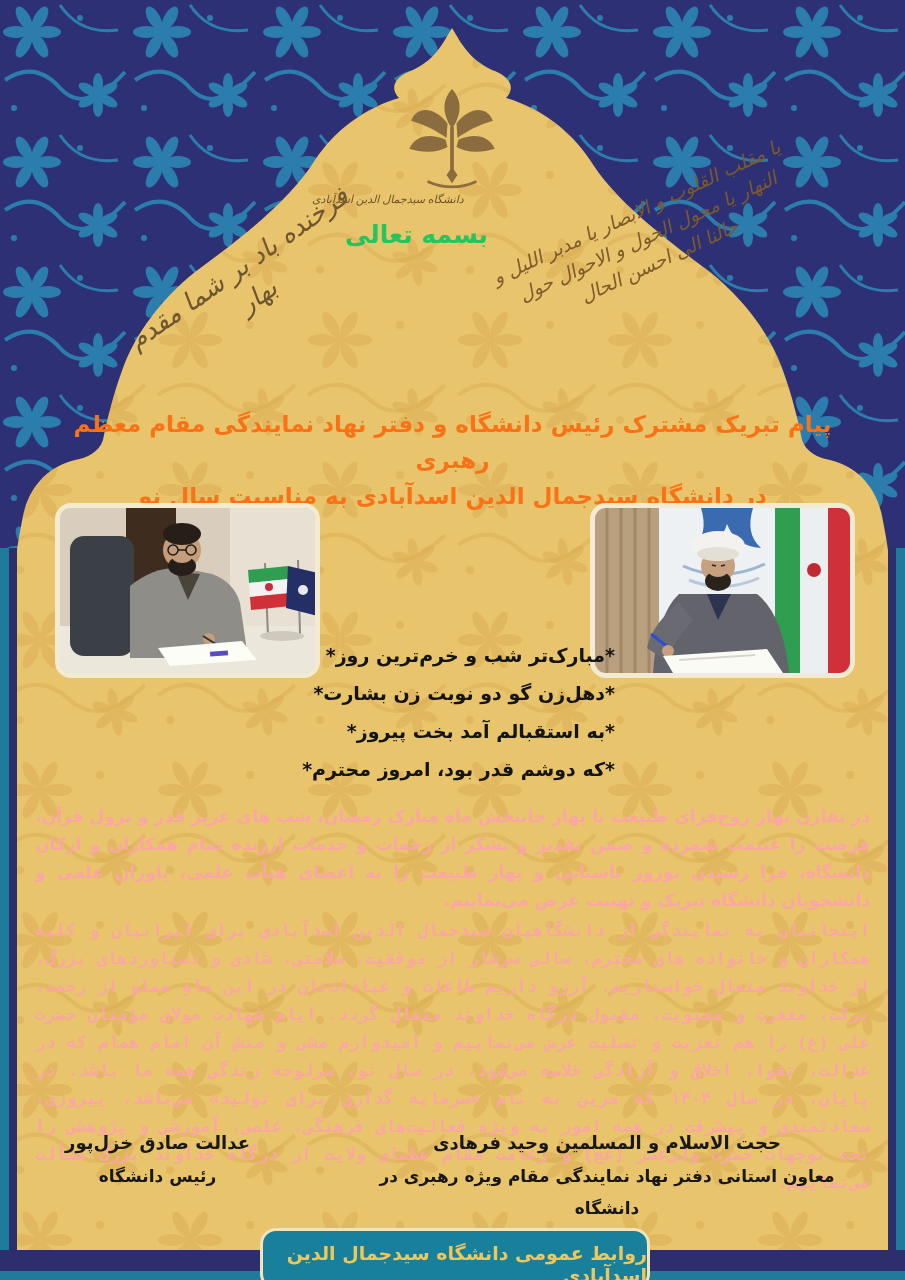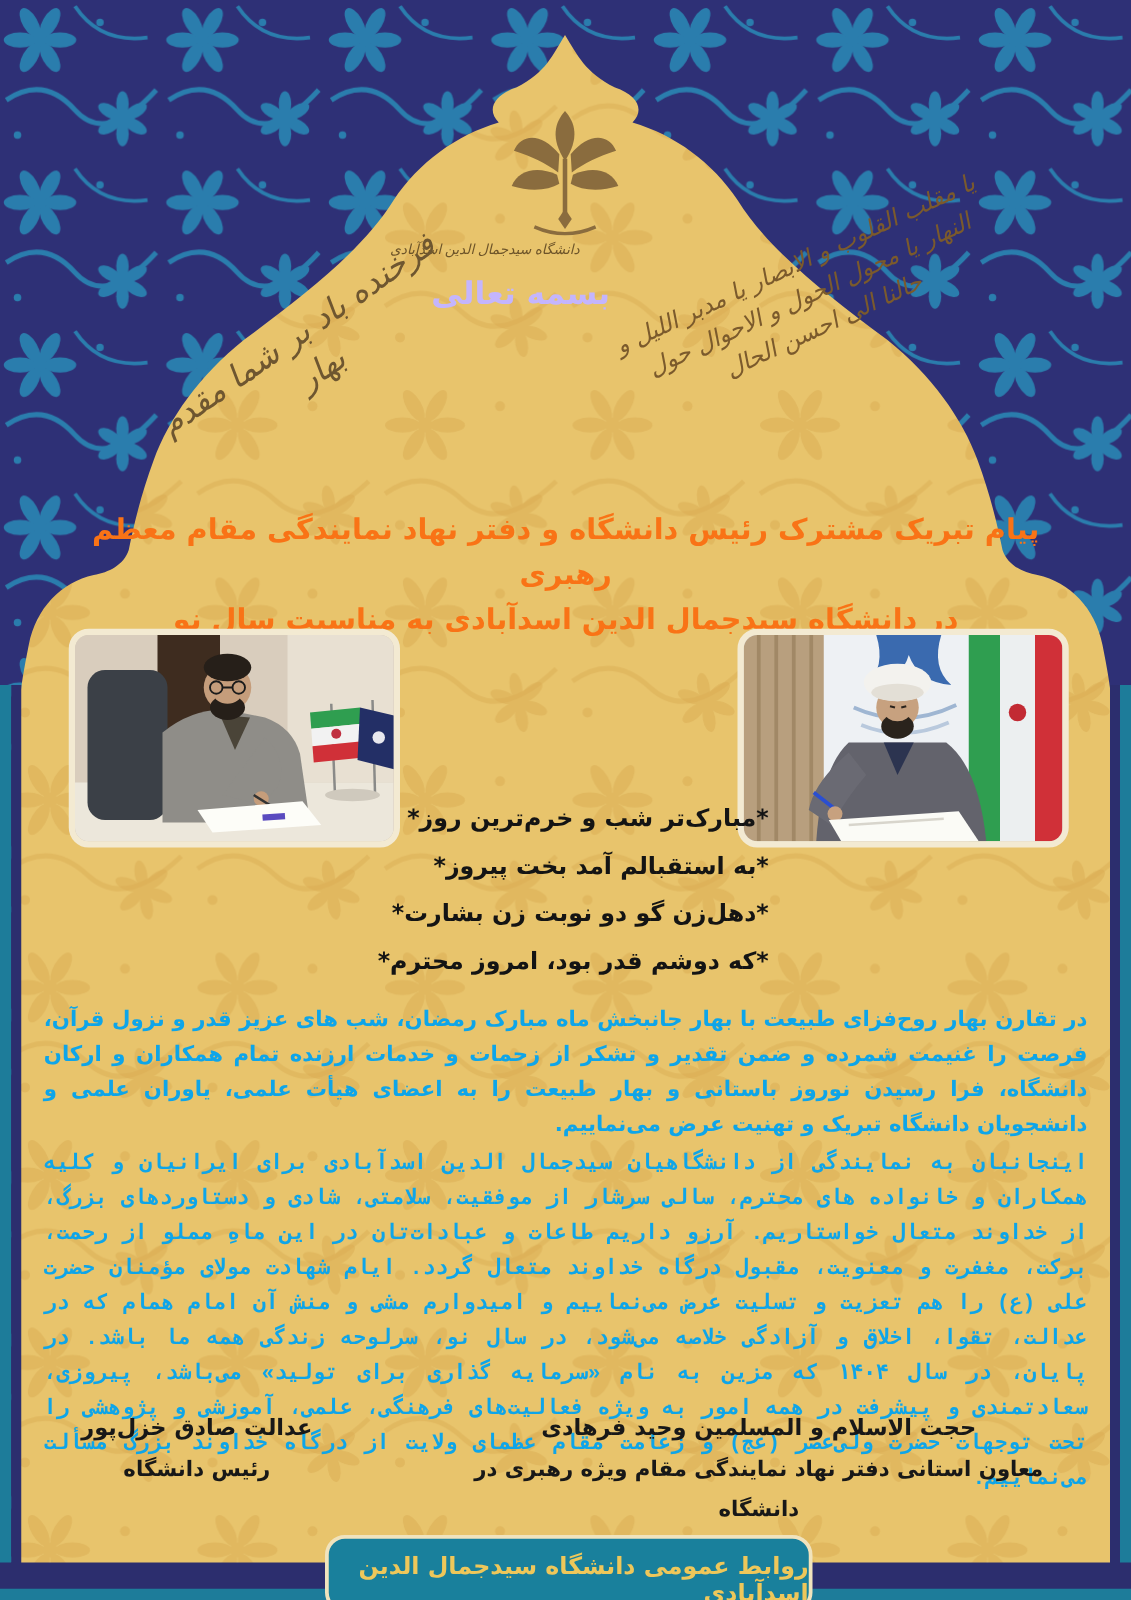--- a/index.html
+++ b/index.html
@@ -7,40 +7,40 @@
     position:relative;width:905px;height:1280px;overflow:hidden;
     font-family:"DejaVu Sans",sans-serif;margin:0 auto;background:#2e3076;
   }
   .bg{position:absolute;left:0;top:0;z-index:0;}
   .abs{position:absolute;z-index:2;}
   .rtl{direction:rtl;unicode-bidi:plaintext;}
   .logo-wrap{left:392px;top:78px;width:120px;height:118px;}
   .logo-caption{left:312px;top:193px;width:280px;text-align:left;
     font-size:11px;font-style:italic;color:#6d5429;font-family:Liberation Serif, serif;}
   .bismillah{left:0;top:220px;width:833px;text-align:center;
-    font-size:25px;font-weight:bold;color:#c4b5fd;}
+    font-size:25px;font-weight:bold;color:#22c55e;}
   .callig-right{left:488px;top:196px;width:320px;text-align:center;
     transform:rotate(-25deg);transform-origin:50% 50%;
     font-family:"DejaVu Serif",serif;font-style:italic;
     font-size:19px;line-height:27px;color:#7b5a2c;}
   .callig-left{left:108px;top:248px;width:280px;text-align:center;
     transform:rotate(-35deg);transform-origin:50% 50%;
     font-family:"DejaVu Serif",serif;font-style:italic;
     font-size:26px;line-height:34px;color:#6e5630;}
   .title{left:40px;top:406px;width:825px;text-align:center;
     font-size:23px;font-weight:bold;color:#f97316;line-height:36px;}
   .photo{top:503px;width:265px;height:175px;border-radius:16px;
     border:5px solid #f3ead2;overflow:hidden;box-sizing:border-box;background:#d9cdbd;}
   .photo svg{display:block;width:100%;height:100%;}
   .photo-left{left:55px;}
   .photo-right{left:590px;}
   .poem{left:290px;top:636px;width:325px;
     font-size:19px;font-weight:bold;color:#141414;line-height:38px;}
   .body-par{right:35px;left:35px;text-align:justify;
-    font-size:17px;font-weight:bold;color:#0ea5e9;line-height:28px;}
+    font-size:17px;font-weight:bold;color:#fca5a5;line-height:28px;}
   .par1{top:802px;}
   .par2{top:918px;font-family:Liberation Mono, monospace;}
   .sig{font-weight:bold;color:#181818;text-align:center;}
   .sig-right{right:38px;top:1126px;width:520px;}
   .sig-left{left:40px;top:1126px;width:235px;}
   .sig .name{font-size:18px;line-height:34px;}
   .sig .role{font-size:17px;line-height:32px;}
   .footer-banner{left:260px;top:1228px;width:390px;height:62px;
     background:#19809c;border:3px solid #f0e3bd;border-radius:16px;
     box-sizing:border-box;z-index:5;display:flex;align-items:flex-start;
@@ -219,22 +219,22 @@
       <line x1="126" y1="58" x2="130" y2="57" stroke="#2a231c" stroke-width="1.5"></line>
       <line x1="56" y1="126" x2="74" y2="140" stroke="#2b4fd0" stroke-width="3"></line>
       <circle cx="73" cy="143" r="6" fill="#c7a17f"></circle>
       <polygon points="68,148 172,141 188,165 78,165" fill="#fbfbf6"></polygon>
       <line x1="84" y1="152" x2="160" y2="147" stroke="#d8d5cc" stroke-width="2"></line>
     </svg>
   </div>
 
   <div class="abs rtl poem">
     <div>*مبارک‌تر شب و خرم‌ترین روز*</div>
+    <div>*دهل‌زن گو دو نوبت زن بشارت*</div>
     <div>*به استقبالم آمد بخت پیروز*</div>
-    <div>*دهل‌زن گو دو نوبت زن بشارت*</div>
     <div>*که دوشم قدر بود، امروز محترم*</div>
   </div>
 
   <div class="abs rtl body-par par1">در تقارن بهار روح‌فزای طبیعت با بهار جانبخش ماه مبارک رمضان، شب های عزیز قدر و نزول قرآن، فرصت را غنیمت شمرده و ضمن تقدیر و تشکر از زحمات و خدمات ارزنده تمام همکاران و ارکان دانشگاه، فرا رسیدن نوروز باستانی و بهار طبیعت را به اعضای هیأت علمی، یاوران علمی و دانشجویان دانشگاه تبریک و تهنیت عرض می‌نماییم.</div>
   <div class="abs rtl body-par par2">اینجانبان به نمایندگی از دانشگاهیان سیدجمال الدین اسدآبادی برای ایرانیان و کلیه همکاران و خانواده های محترم، سالی سرشار از موفقیت، سلامتی، شادی و دستاوردهای بزرگ، از خداوند متعال خواستاریم. آرزو داریم طاعات و عبادات‌تان در این ماهِ مملو از رحمت، برکت، مغفرت و معنویت، مقبول درگاه خداوند متعال گردد. ایام شهادت مولای مؤمنان حضرت علی (ع) را هم تعزیت و تسلیت عرض می‌نماییم و امیدوارم مشی و منش آن امام همام که در عدالت، تقوا، اخلاق و آزادگی خلاصه می‌شود، در سال نو، سرلوحه زندگی همه ما باشد. در پایان، در سال ۱۴۰۴ که مزین به نام «سرمایه گذاری برای تولید» می‌باشد، پیروزی، سعادتمندی و پیشرفت در همه امور به ویژه فعالیت‌های فرهنگی، علمی، آموزشی و پژوهشی را تحت توجهات حضرت ولی‌عصر (عج) و زعامت مقام عظمای ولایت از درگاه خداوند بزرگ مسألت می‌نماییم.</div>
 
   <div class="abs rtl sig sig-right">
     <div class="name">حجت الاسلام و المسلمین وحید فرهادی</div>
     <div class="role">معاون استانی دفتر نهاد نمایندگی مقام ویژه رهبری در دانشگاه</div>
   </div>

